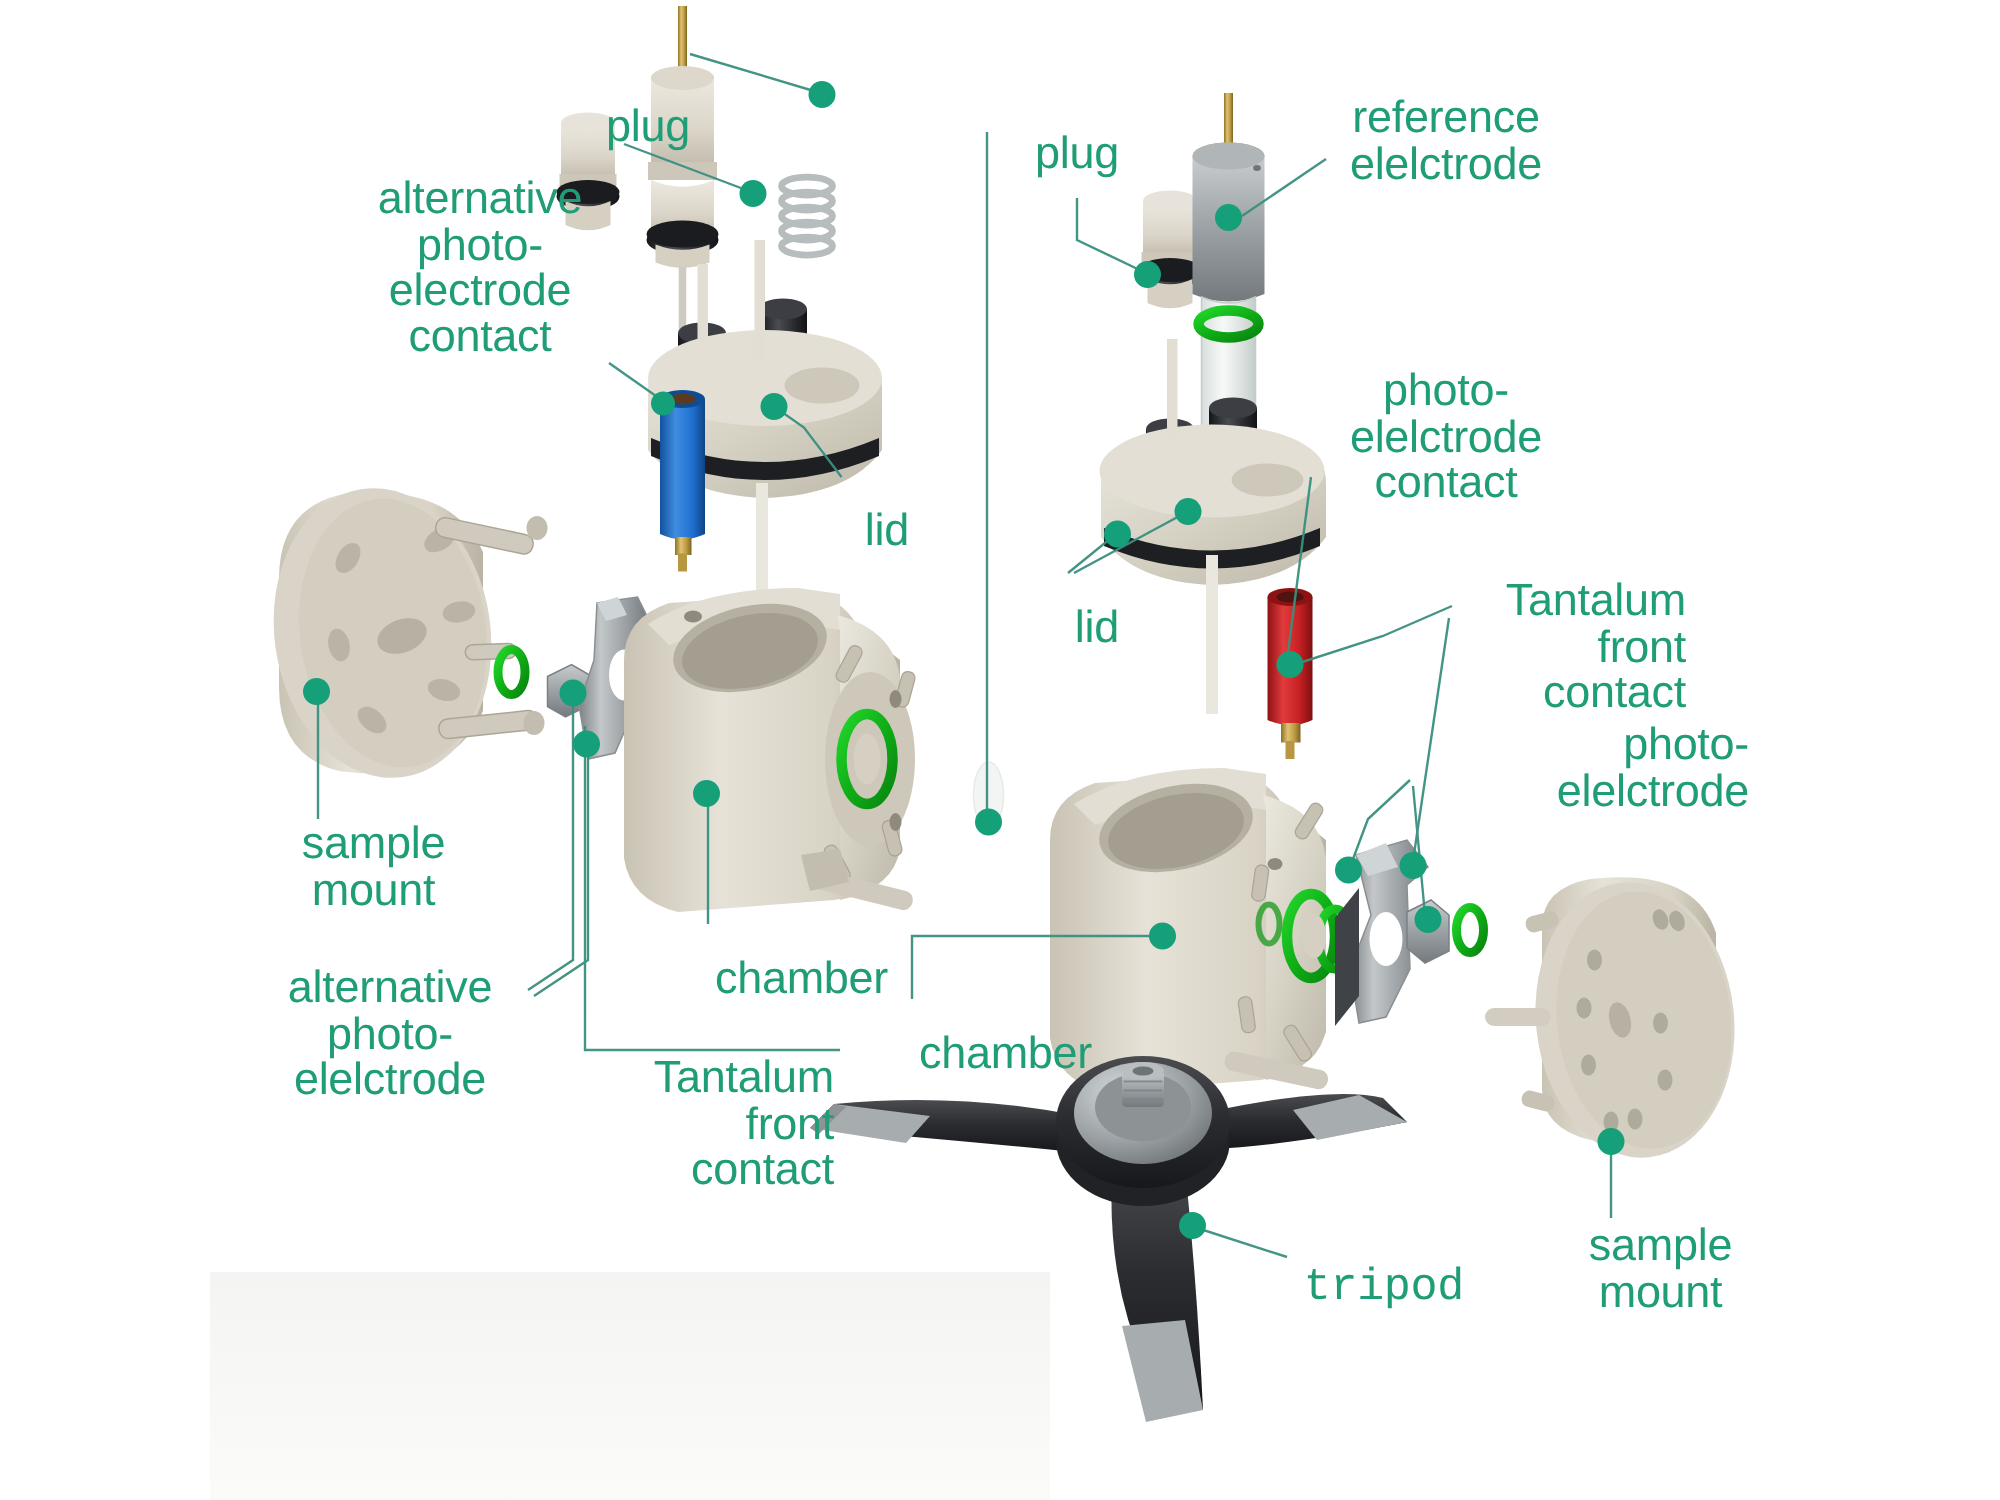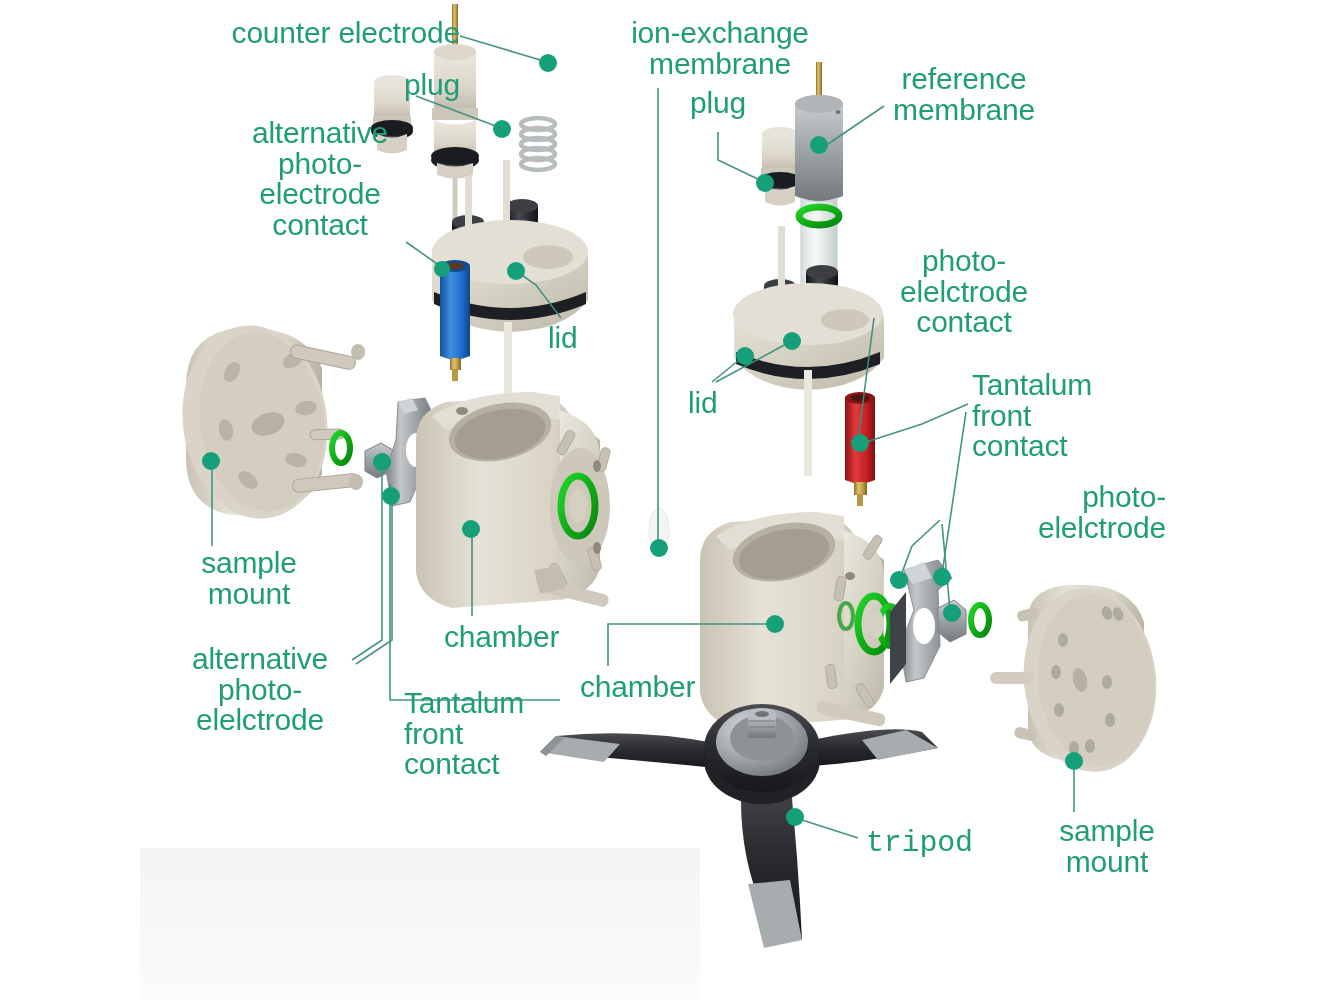--- a/index.html
+++ b/index.html
@@ -16,21 +16,21 @@
     color:#1f9d76;
     font-family:"Liberation Sans", sans-serif;
     font-size:30px;
     line-height:1.02em;
     white-space:pre;
     letter-spacing:-0.2px;
     -webkit-font-smoothing:antialiased;
   }
   .lbl.c{text-align:center;}
   .lbl.r{text-align:right;}
-  .lbl.l{text-align:left;}
+  .lbl.l{text-align:right;margin-top:16px;}
 </style>
 </head>
 <body>
 
 <div id="stage">
 
   <svg id="scene" viewBox="0 0 1333 1000">
     <defs>
       <linearGradient id="cream" x1="0" y1="0" x2="1" y2="0">
         <stop offset="0%" stop-color="#c9c3b4"></stop>
@@ -381,31 +381,28 @@
       <circle cx="211" cy="461" r="9"></circle>
       <circle cx="382" cy="462" r="9"></circle>
       <circle cx="391" cy="496" r="9"></circle>
       <circle cx="471" cy="529" r="9"></circle>
       <circle cx="775" cy="624" r="9"></circle>
       <circle cx="795" cy="817" r="9"></circle>
       <circle cx="1074" cy="761" r="9"></circle>
     </g>
   </svg>
 
-  <div class="lbl r" style="left:178px;top:18px;width:282px;">counter electrode</div>
   <div class="lbl r" style="left:284px;top:70px;width:176px;">plug</div>
   <div class="lbl c" style="left:232px;top:118px;width:176px;">alternative
 photo-
 electrode
 contact</div>
-  <div class="lbl c" style="left:608px;top:18px;width:224px;">ion-exchange
-membrane</div>
   <div class="lbl c" style="left:668px;top:88px;width:100px;">plug</div>
   <div class="lbl c" style="left:884px;top:64px;width:160px;">reference
-membrane</div>
+elelctrode</div>
   <div class="lbl l" style="left:548px;top:323px;width:58px;">lid</div>
   <div class="lbl c" style="left:876px;top:246px;width:176px;">photo-
 elelctrode
 contact</div>
   <div class="lbl l" style="left:688px;top:388px;width:58px;">lid</div>
   <div class="lbl l" style="left:972px;top:370px;width:152px;">Tantalum
 front
 contact</div>
   <div class="lbl r" style="left:930px;top:482px;width:236px;">photo-
 elelctrode</div>

